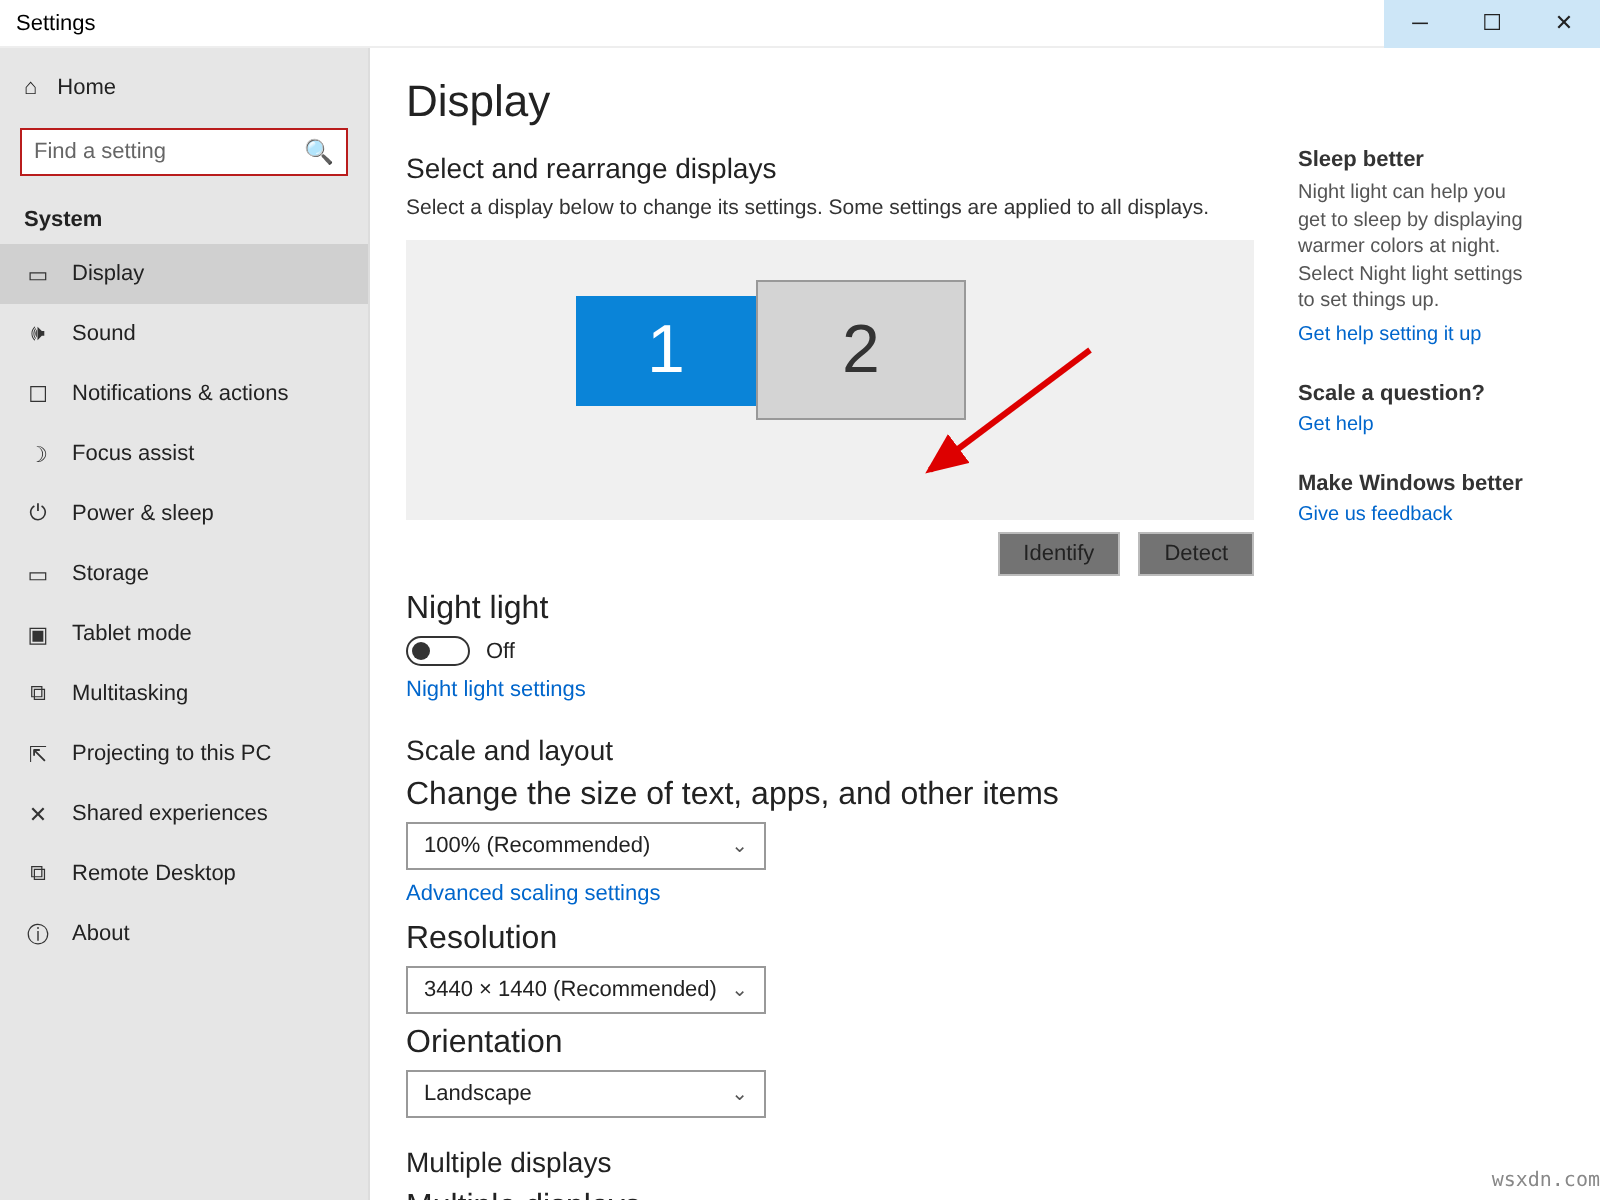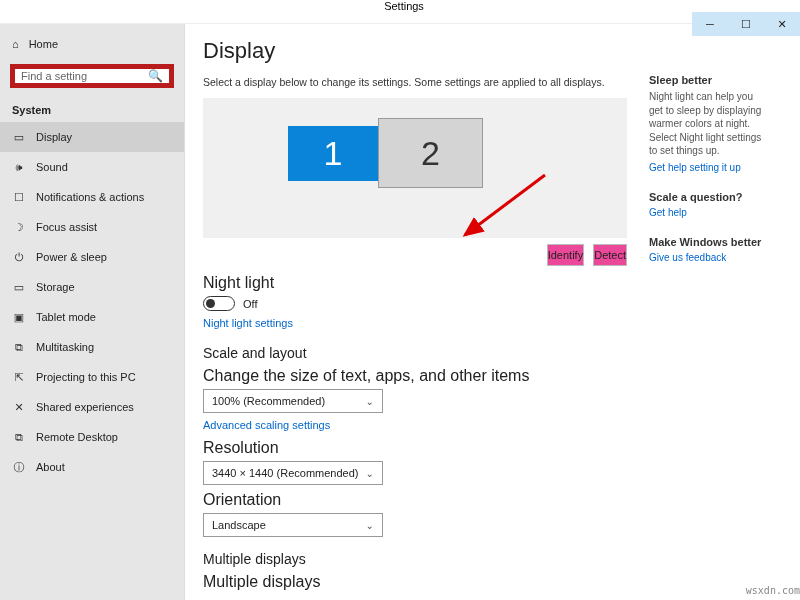--- a/index.html
+++ b/index.html
@@ -1,46 +1,46 @@
 <!DOCTYPE html>
 <html><head>
 <meta charset="utf-8">
 <style>
 * { box-sizing: border-box; margin: 0; padding: 0; font-family: "Segoe UI", sans-serif; }
 body { width: 800px; height: 600px; background: #fff; overflow: hidden; position: relative; font-size: 11px; color: #222; }
-.titlebar { height: 24px; background: #fff; display: flex; align-items: center; border-bottom: 1px solid #eee; flex-direction: column; }
+.titlebar { height: 24px; background: #fff; display: flex; align-items: center; border-bottom: 1px solid #eee; }
 .titlebar .title { padding-left: 8px; font-size: 11px; color: #000; }
 .titlebar .tbtns { margin-left: auto; display: flex; }
 .titlebar .tbtn { width: 36px; height: 24px; display: flex; align-items: center; justify-content: center; font-size: 11px; }
 .titlebar .tbtn.min, .titlebar .tbtn.max { background: #cde6f7; }
 .titlebar .tbtn.close { background: #cde6f7; }
 .wrap { display: flex; height: 576px; }
 .sidebar { width: 185px; background: #e6e6e6; border-right: 1px solid #ddd; padding-top: 6px; }
 .home { display: flex; align-items: center; height: 28px; padding: 0 12px; gap: 10px; }
-.search { margin: 6px 10px; height: 24px; border: 5px solid #b91c1c; background: #fff; display: flex; align-items: center; padding: 0 6px; color: #666; justify-content: space-between; }
+.search { margin: 6px 10px; height: 24px; border: 1px solid #b91c1c; background: #fff; display: flex; align-items: center; padding: 0 6px; color: #666; justify-content: space-between; }
 .search .mag { font-size: 12px; color: #666; }
 .section { font-weight: 600; padding: 10px 12px 6px; font-size: 11px; }
 .navitem { display: flex; align-items: center; height: 30px; padding: 0 12px; gap: 10px; cursor: default; }
 .navitem.active { background: #d0d0d0; }
 .navitem .ico { width: 14px; display: inline-flex; justify-content: center; color: #333; font-size: 11px; }
 .main { flex: 1; display: flex; overflow: hidden; }
 .content { flex: 1; padding: 14px 18px 10px 18px; overflow-y: auto; }
 .right { width: 155px; padding: 50px 32px 10px 4px; font-size: 11px; color: #333; }
 .right h4 { font-size: 11px; margin-bottom: 4px; }
 .right p { font-size: 10px; color: #555; line-height: 1.35; margin-bottom: 4px; }
 .right a { color: #0066cc; font-size: 10px; display: block; margin-bottom: 18px; }
 h1 { font-size: 22px; font-weight: 400; margin-bottom: 12px; }
 h2 { font-size: 14px; font-weight: 400; margin: 14px 0 6px; }
 .subdesc { font-size: 10.5px; color: #333; margin-bottom: 10px; }
 .arrange { background: #f0f0f0; height: 140px; position: relative; margin-bottom: 6px; }
 .disp { position: absolute; border: 1px solid #999; display: flex; align-items: center; justify-content: center; font-size: 34px; font-weight: 300; }
 .disp1 { left: 85px; top: 28px; width: 90px; height: 55px; background: #0a84d8; color: #fff; border-color: #0a84d8; }
 .disp2 { left: 175px; top: 20px; width: 105px; height: 70px; background: #d4d4d4; color: #333; }
 .btns { text-align: right; margin-bottom: 8px; }
-.btn { display: inline-block; background: #ec4899; border: 1px solid #bbb; padding: 4px 0; margin-left: 6px; font-size: 11px; }
+.btn { display: inline-block; background: #737373; border: 1px solid #bbb; padding: 4px 12px; margin-left: 6px; font-size: 11px; }
 .lbl { font-size: 16px; margin-bottom: 4px; margin-top: 6px; }
 .toggle { display: flex; align-items: center; gap: 8px; margin-bottom: 4px; }
 .tsw { width: 32px; height: 15px; border: 1px solid #333; border-radius: 8px; position: relative; }
 .tsw::after { content: ""; position: absolute; left: 2px; top: 2px; width: 9px; height: 9px; border-radius: 50%; background: #333; }
 .link { color: #0066cc; font-size: 11px; display: inline-block; margin-top: 2px; margin-bottom: 2px; }
 .dd { width: 180px; height: 24px; border: 1px solid #999; display: flex; align-items: center; justify-content: space-between; padding: 0 8px; font-size: 11px; margin-bottom: 4px; }
 .dd .chev { font-size: 10px; color: #555; }
 .arrow { position: absolute; pointer-events: none; }
 .watermark { position: absolute; right: 0; bottom: 4px; font-size: 10px; color: #888; font-family: monospace; }
 </style>
@@ -114,20 +114,21 @@
     </div>
     <div class="navitem">
       <span class="ico">ⓘ</span>
       <span>About</span>
     </div>
   </div>
 
   <div class="main">
     <div class="content">
       <h1>Display</h1>
+      <h2 style="margin-top:4px">Select and rearrange displays</h2>
       <div class="subdesc">Select a display below to change its settings. Some settings are applied to all displays.</div>
 
       <div class="arrange">
         <div class="disp disp1">
             <span>1</span>
           </div>
         <div class="disp disp2">
             <span>2</span>
           </div>
       </div>

